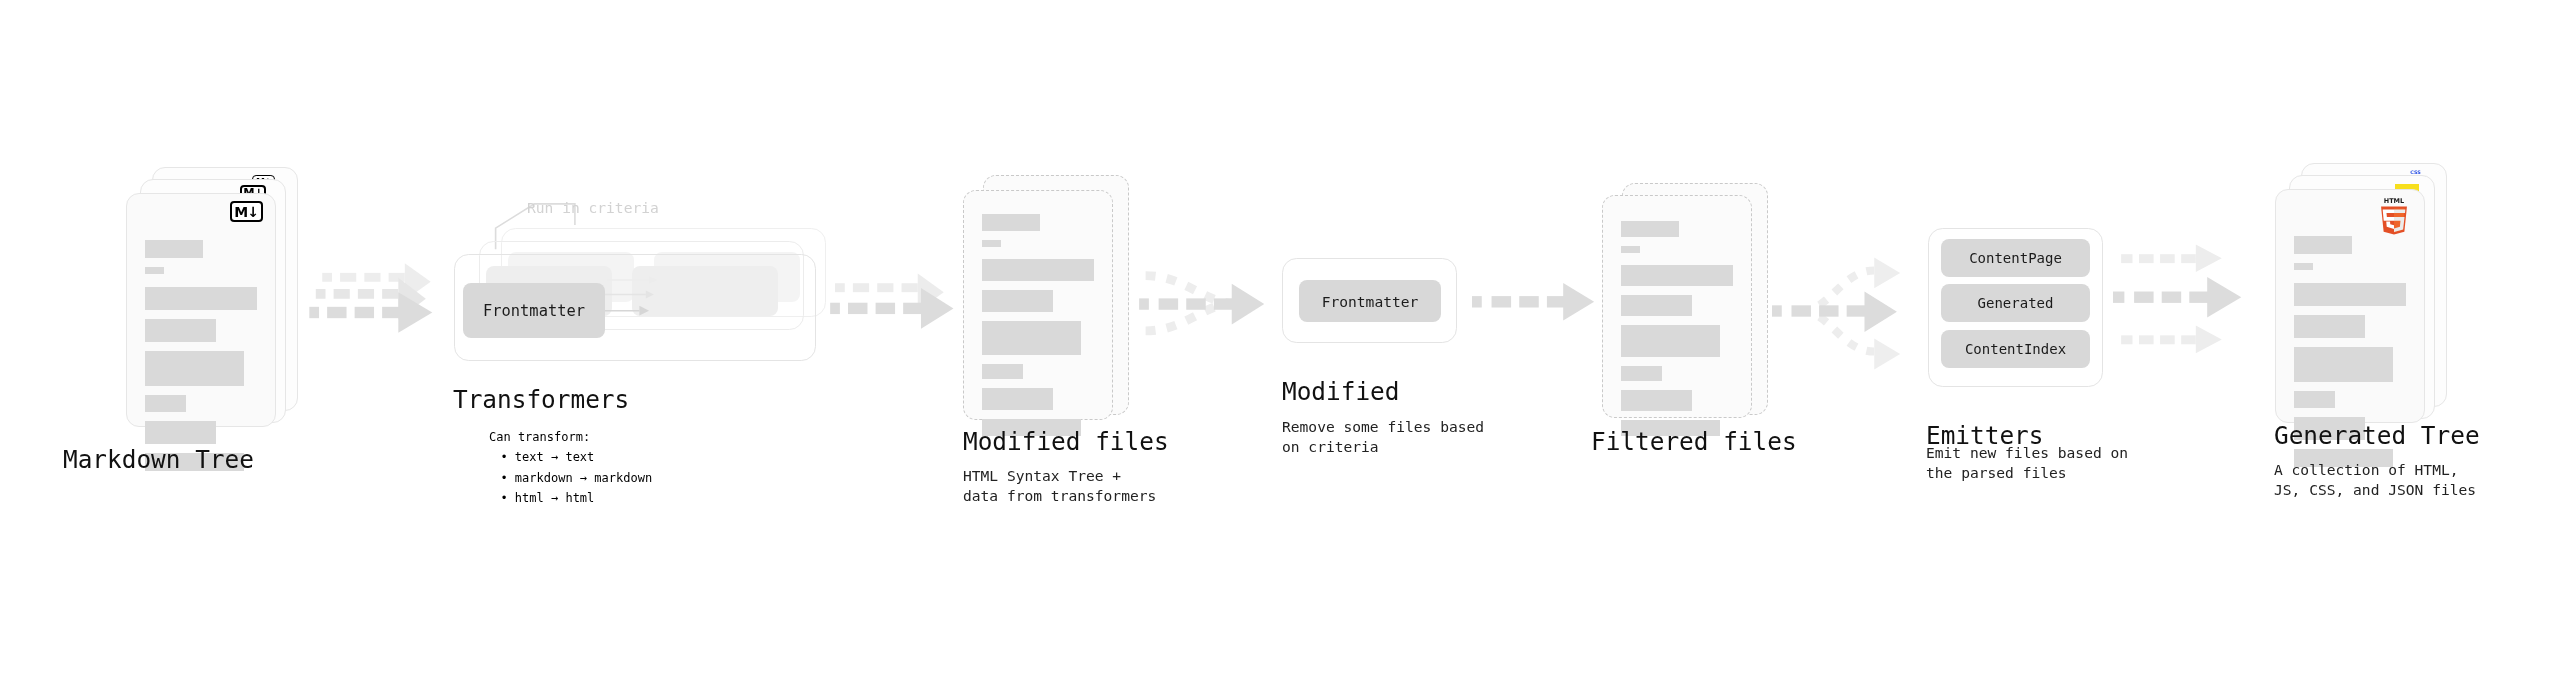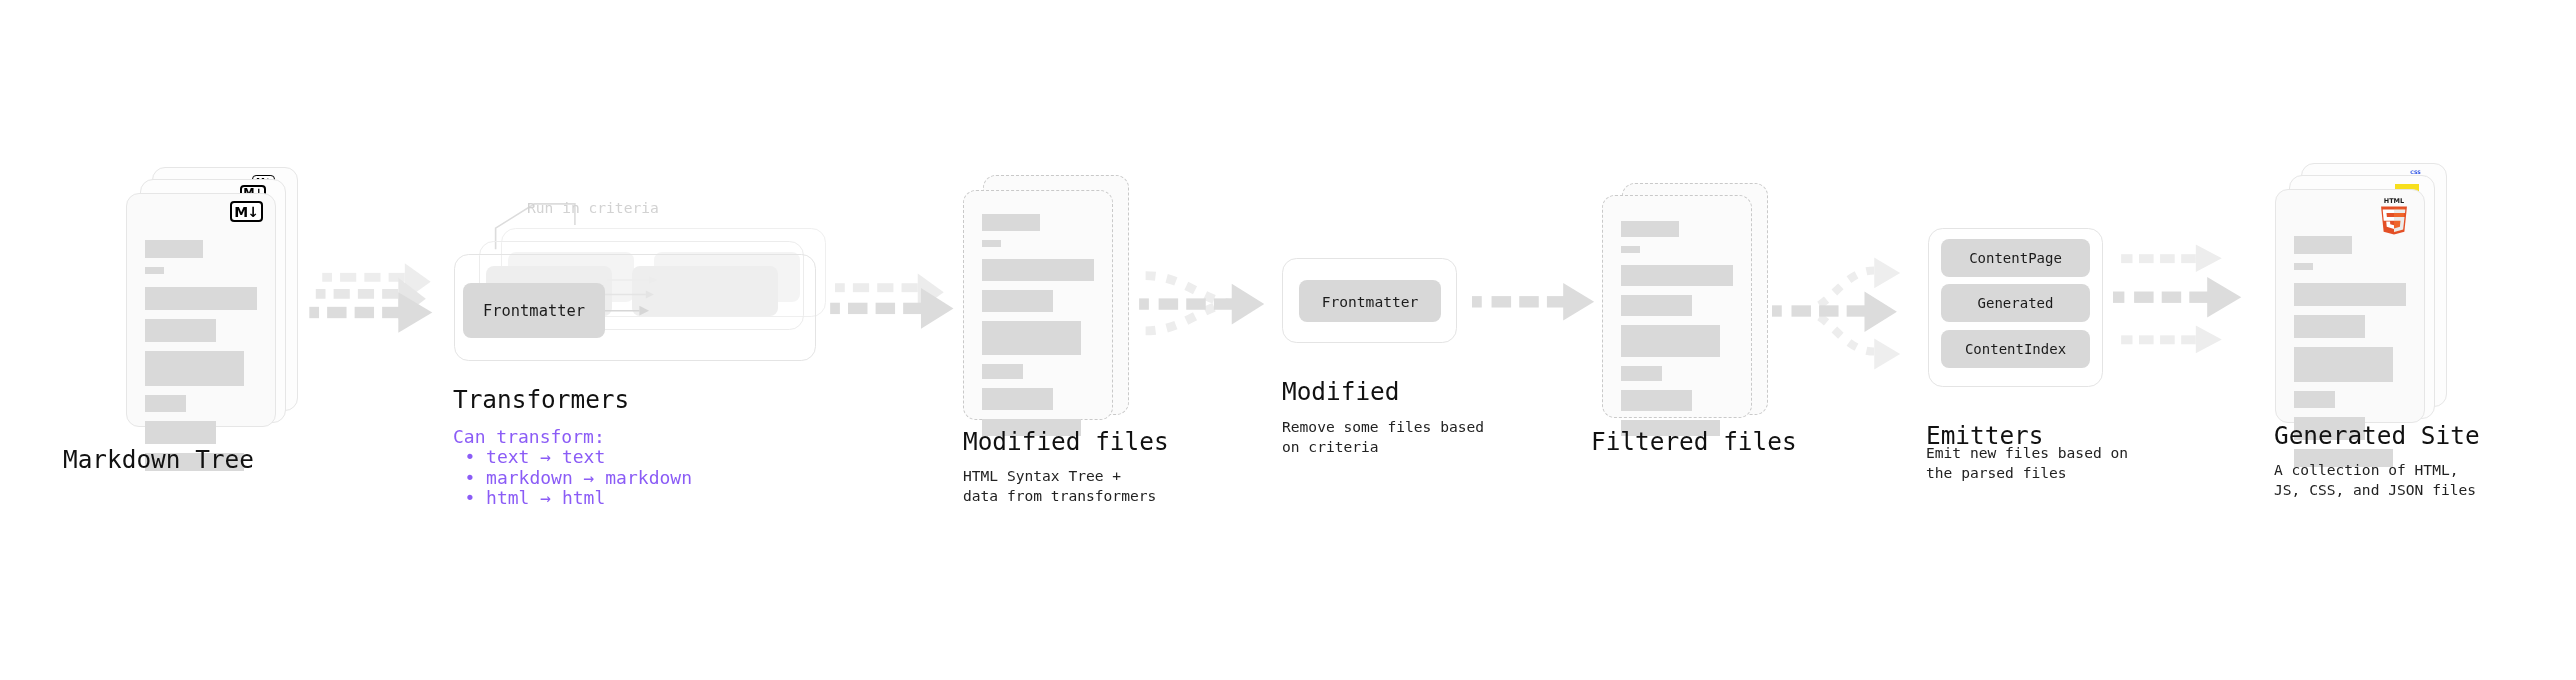--- a/index.html
+++ b/index.html
@@ -92,23 +92,24 @@
     white-space:pre-line;
   }
   .parallel-label{
     position:absolute;
     font-size:14.6px;
     color:#d2d2d2;
     white-space:nowrap;
   }
   .bullets{
     position:absolute;
-    font-size:18px;
+    font-size:12px;
     line-height:20.3px;
-    color:#8b5cf6;
+    color:#000000;
+    margin-left:36px;
   }
   .bullets .b{margin-left:11.4px;}
   svg{display:block;overflow:visible;}
 </style>
 </head>
 <body>
 
 <div class="stage">
 
   <div class="cardstack" style="left:126px;top:167px;width:175px;height:260px;">
@@ -392,18 +393,18 @@
         <path d="M5 13 L8.2 44 L21 47.5 L33.8 44 L37 13 Z" fill="#e34f26"></path>
         <path d="M21 15.5 L21 45 L31.6 42 L34.3 15.5 Z" fill="#ef652a"></path>
         <path d="M21 26 L12.2 26 L11.7 21 L21 21 L21 16.5 L7 16.5 L8.3 30.5 L21 30.5 Z" fill="#ffffff"></path>
         <path d="M21 36 L16.4 34.8 L16.1 31.5 L11.4 31.5 L12 38 L21 40.6 Z" fill="#ffffff"></path>
         <path d="M21 30.5 L29 30.5 L28.3 38 L21 40 L21 44.5 L32.3 41.3 L34 26 L21 26 Z" fill="#ebebeb"></path>
         <path d="M21 21 L21 16.5 L35 16.5 L34.6 21 Z" fill="#ebebeb"></path>
       </svg>
     </div>
   </div>
 
-  <div class="title" style="left:2274px;top:421px;">Generated Site</div>
+  <div class="title" style="left:2274px;top:421px;">Generated Tree</div>
   <div class="desc" style="left:2274px;top:460px;">A collection of HTML,
 JS, CSS, and JSON files</div>
 
 </div>
 
 
 </body></html>

